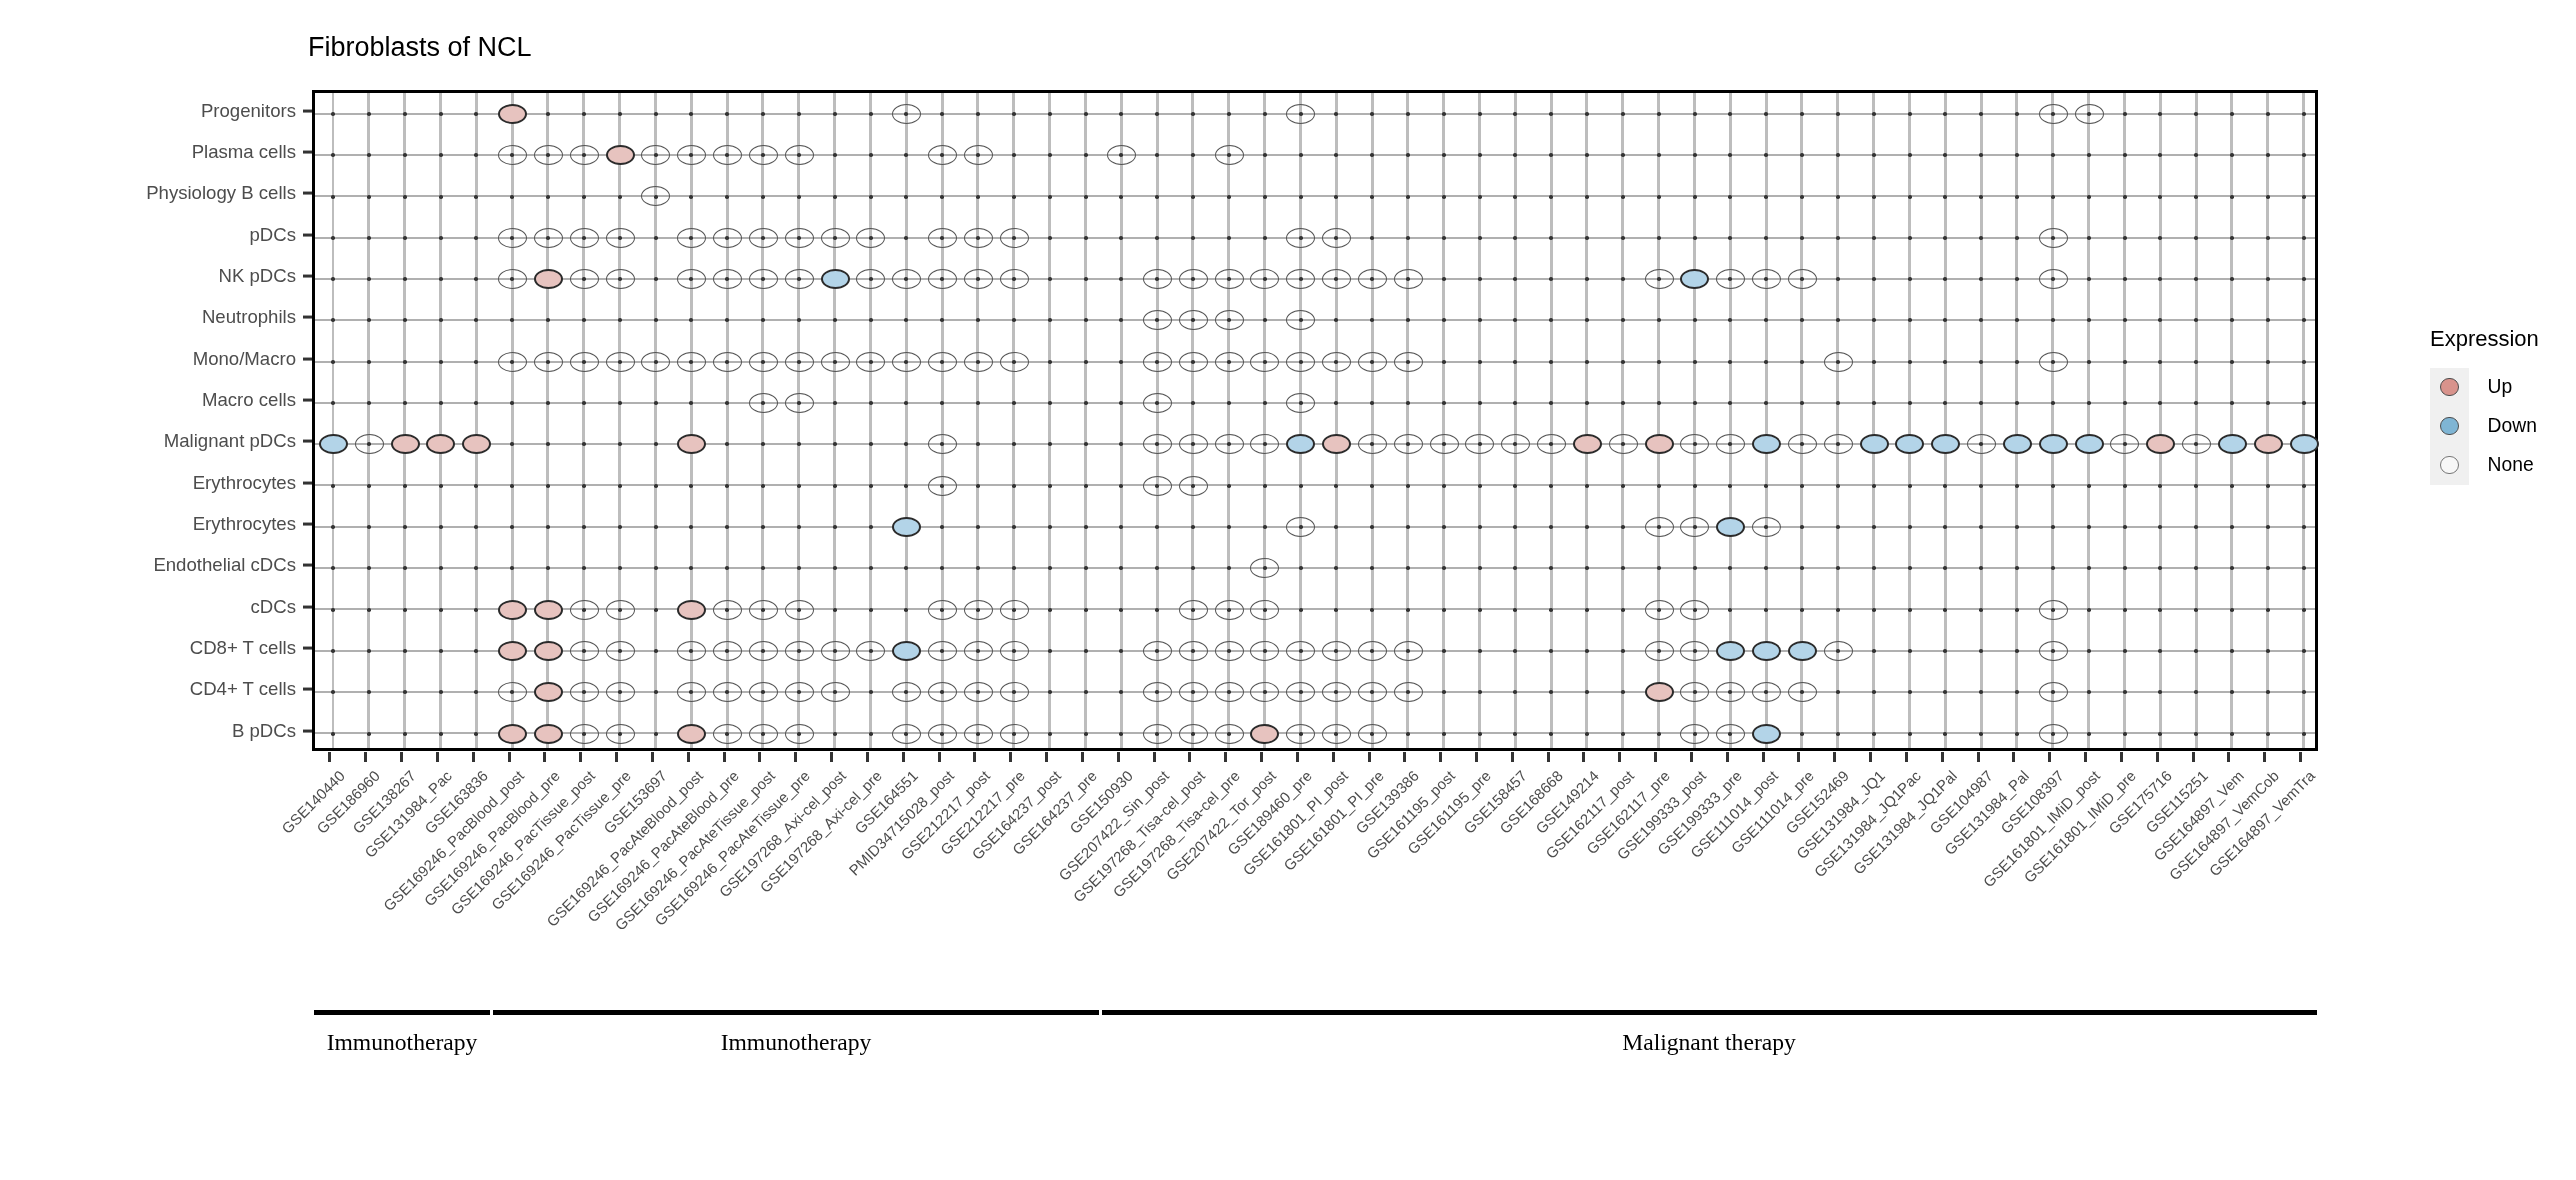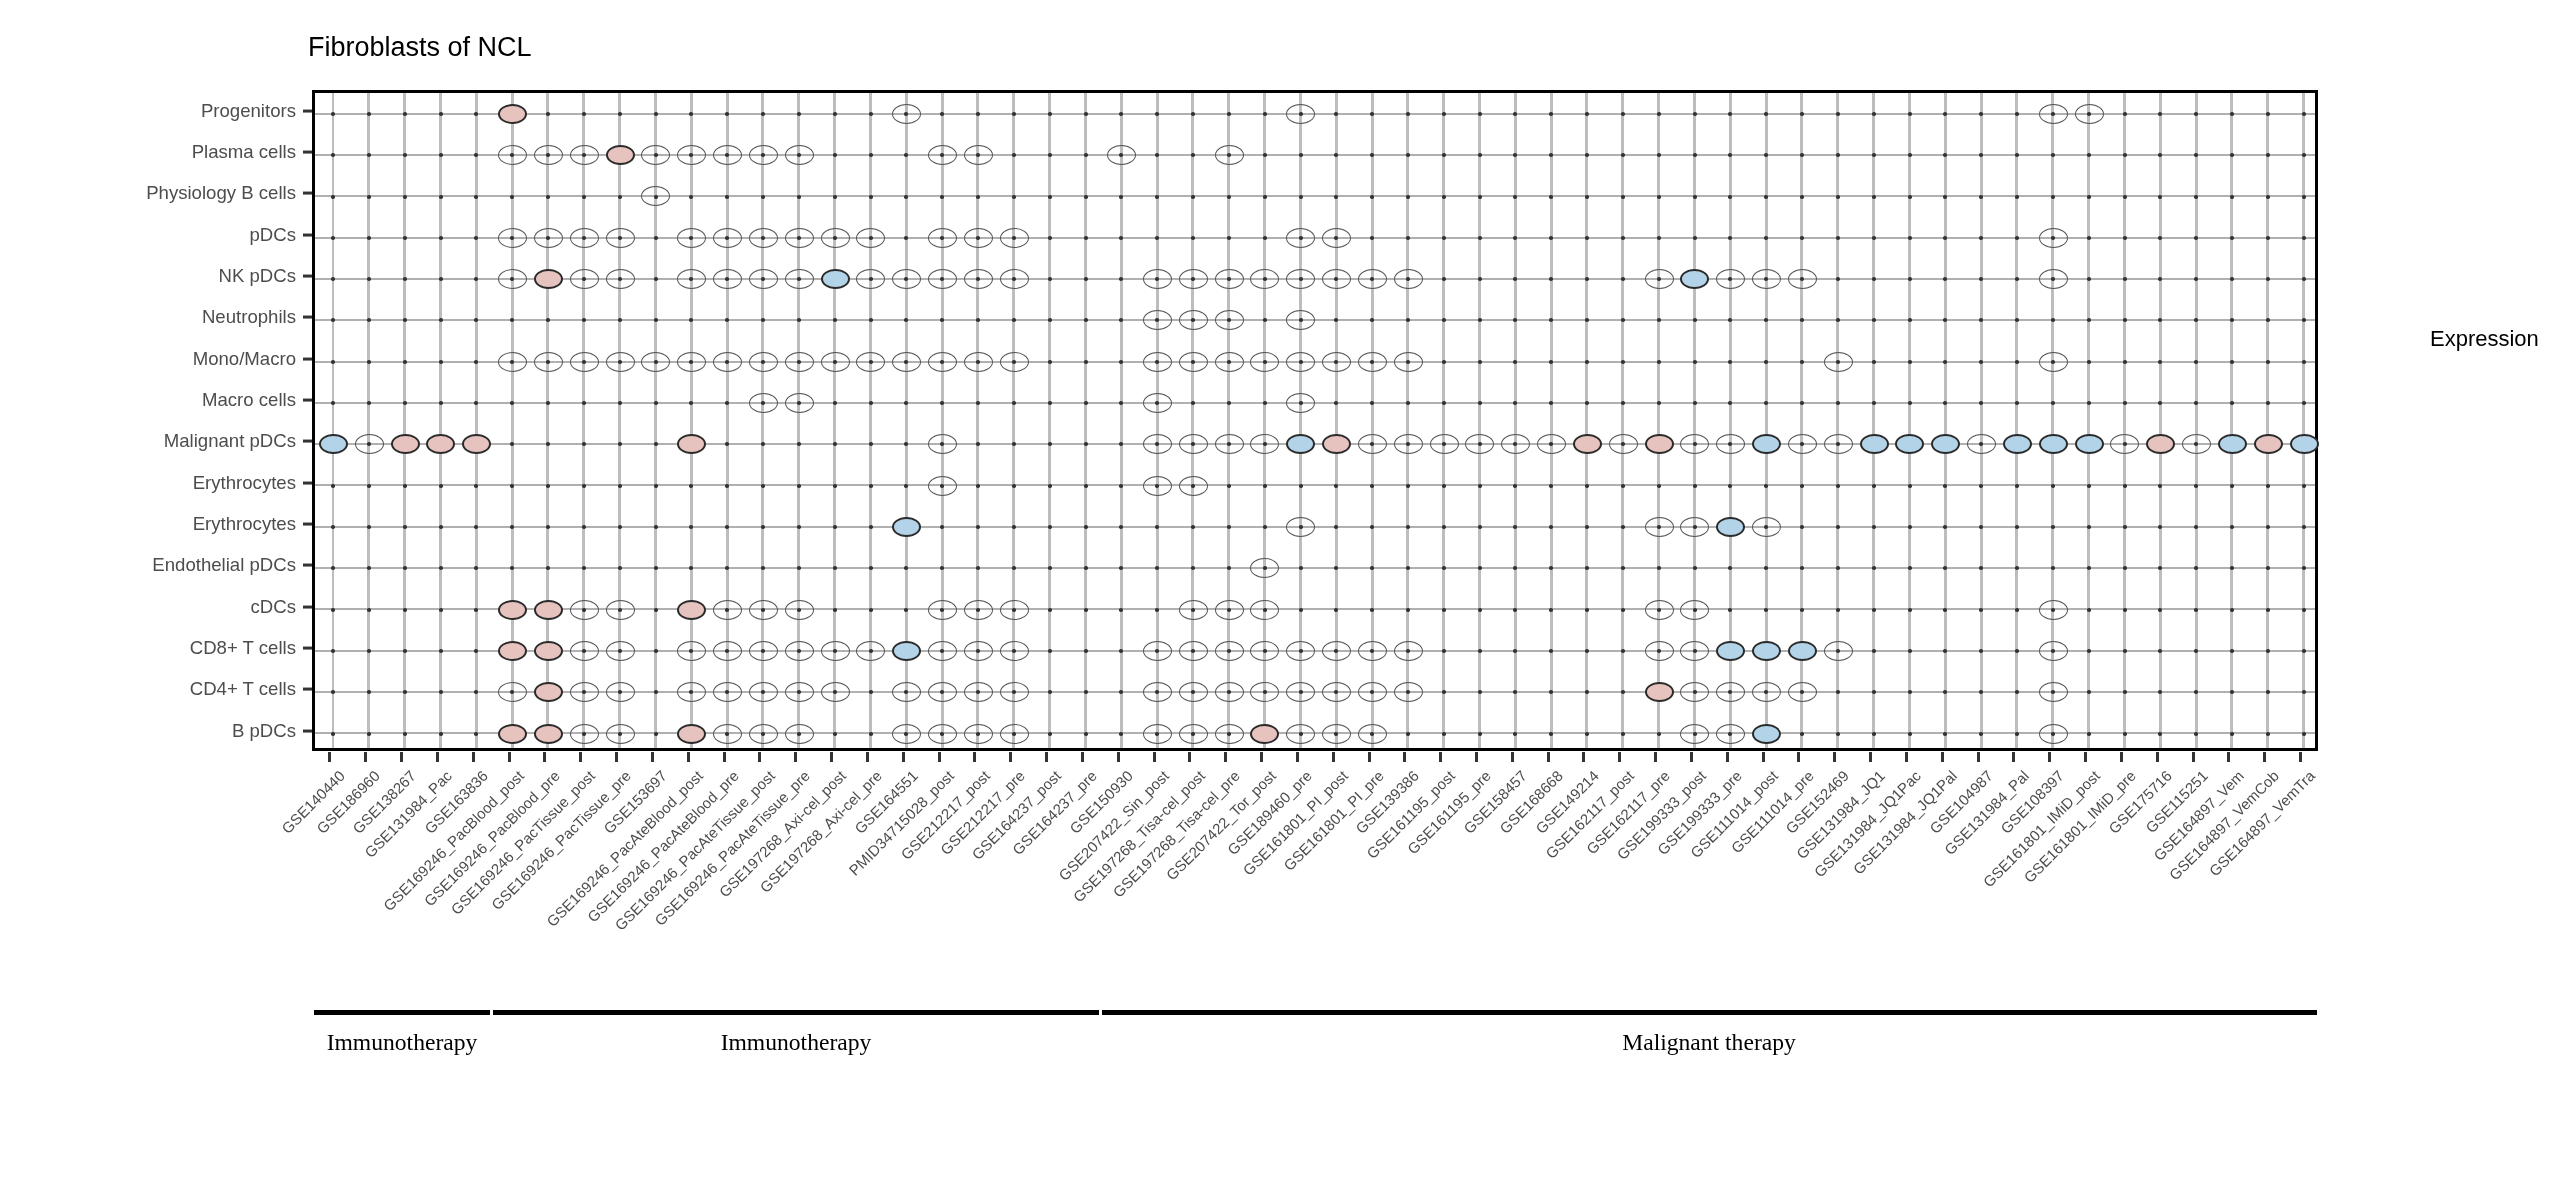--- a/index.html
+++ b/index.html
@@ -1437,35 +1437,55 @@
     <div class="ylabel" style="top: 359px;">Mono/Macro</div>
     <div class="ytick" style="top: 400px;"></div>
     <div class="ylabel" style="top: 400px;">Macro cells</div>
     <div class="ytick" style="top: 441px;"></div>
     <div class="ylabel" style="top: 441px;">Malignant pDCs</div>
     <div class="ytick" style="top: 483px;"></div>
     <div class="ylabel" style="top: 483px;">Erythrocytes</div>
     <div class="ytick" style="top: 524px;"></div>
     <div class="ylabel" style="top: 524px;">Erythrocytes</div>
     <div class="ytick" style="top: 565px;"></div>
-    <div class="ylabel" style="top: 565px;">Endothelial pDCs</div>
+    <div class="ylabel" style="top: 565px;">Endothelial cDCs</div>
     <div class="ytick" style="top: 607px;"></div>
     <div class="ylabel" style="top: 607px;">cDCs</div>
     <div class="ytick" style="top: 648px;"></div>
     <div class="ylabel" style="top: 648px;">CD8+ T cells</div>
     <div class="ytick" style="top: 689px;"></div>
     <div class="ylabel" style="top: 689px;">CD4+ T cells</div>
     <div class="ytick" style="top: 731px;"></div>
     <div class="ylabel" style="top: 731px;">B pDCs</div>
   </div>
 <div id="groups">
     <div class="gbar" style="left: 314px; width: 176px; top: 1010px;"></div>
     <div class="glabel" style="left: 402px; top: 1029px;">Immunotherapy</div>
     <div class="gbar" style="left: 493px; width: 606px; top: 1010px;"></div>
     <div class="glabel" style="left: 796px; top: 1029px;">Immunotherapy</div>
     <div class="gbar" style="left: 1102px; width: 1215px; top: 1010px;"></div>
     <div class="glabel" style="left: 1709px; top: 1029px;">Malignant therapy</div>
   </div>
 
 <div id="legend">
   <div id="legend-title">Expression</div>
+  <div id="legend-rows">
+      <div class="lgrow">
+        <div class="lgkey">
+          <div class="lgdot up"></div>
+        </div>
+        <div class="lgtext">Up</div>
+      </div>
+      <div class="lgrow">
+        <div class="lgkey">
+          <div class="lgdot down"></div>
+        </div>
+        <div class="lgtext">Down</div>
+      </div>
+      <div class="lgrow">
+        <div class="lgkey">
+          <div class="lgdot none"></div>
+        </div>
+        <div class="lgtext">None</div>
+      </div>
+    </div>
 </div>
 
 
 </body></html>

